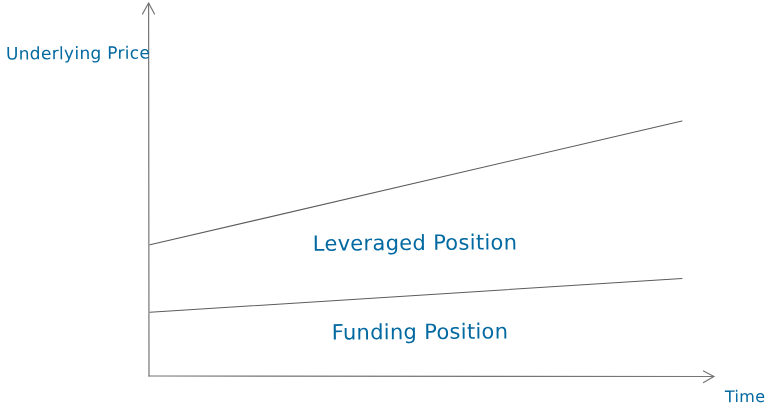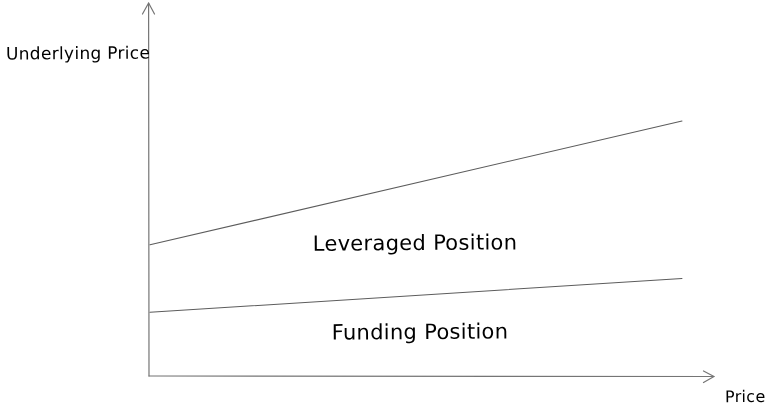--- a/index.html
+++ b/index.html
@@ -7,21 +7,21 @@
     padding: 0;
     background: #ffffff;
   }
   .stage {
     position: relative;
     width: 768px;
     height: 412px;
     background: #ffffff;
     overflow: hidden;
     font-family: "DejaVu Sans", sans-serif;
-    color: #000000;
+    color: #0369a1;
   }
   .stage svg {
     position: absolute;
     left: 0;
     top: 0;
   }
   .axis-stroke {
     fill: none;
     stroke: #757575;
     stroke-width: 1.2;
@@ -80,19 +80,19 @@
 
     <polyline class="axis-stroke" points="149,376 714,376.5"></polyline>
     <polyline class="axis-stroke" points="703.5,371 714,376.5 703.5,382.5"></polyline>
 
     <polyline class="series-stroke" points="150.0,244.8 682.0,121.0"></polyline>
     <polyline class="series-stroke" points="150.0,312.3 682.0,278.5"></polyline>
   </svg>
 
   <div class="txt y-axis-label">Underlying Price</div>
 
-  <div class="txt x-axis-label">Price</div>
+  <div class="txt x-axis-label">Time</div>
 
   <div class="txt series-label leveraged">Leveraged Position</div>
 
   <div class="txt series-label funding">Funding Position</div>
 
 </div>
 
 </body></html>

